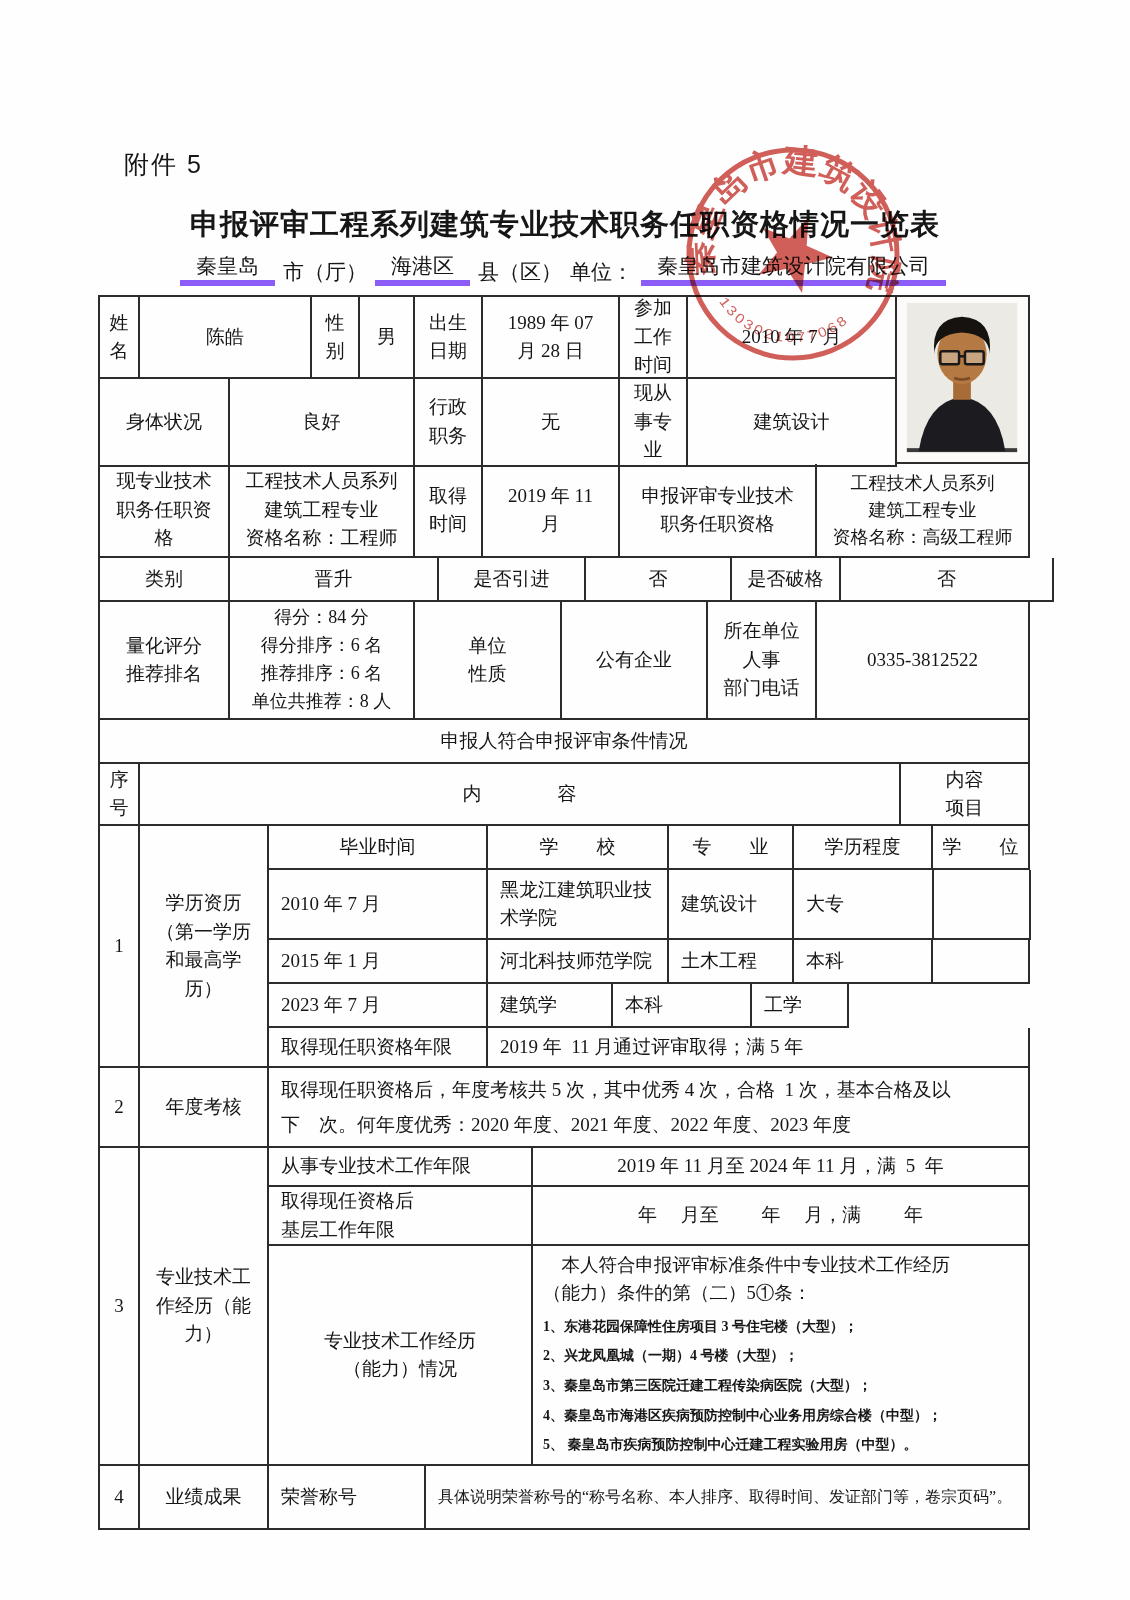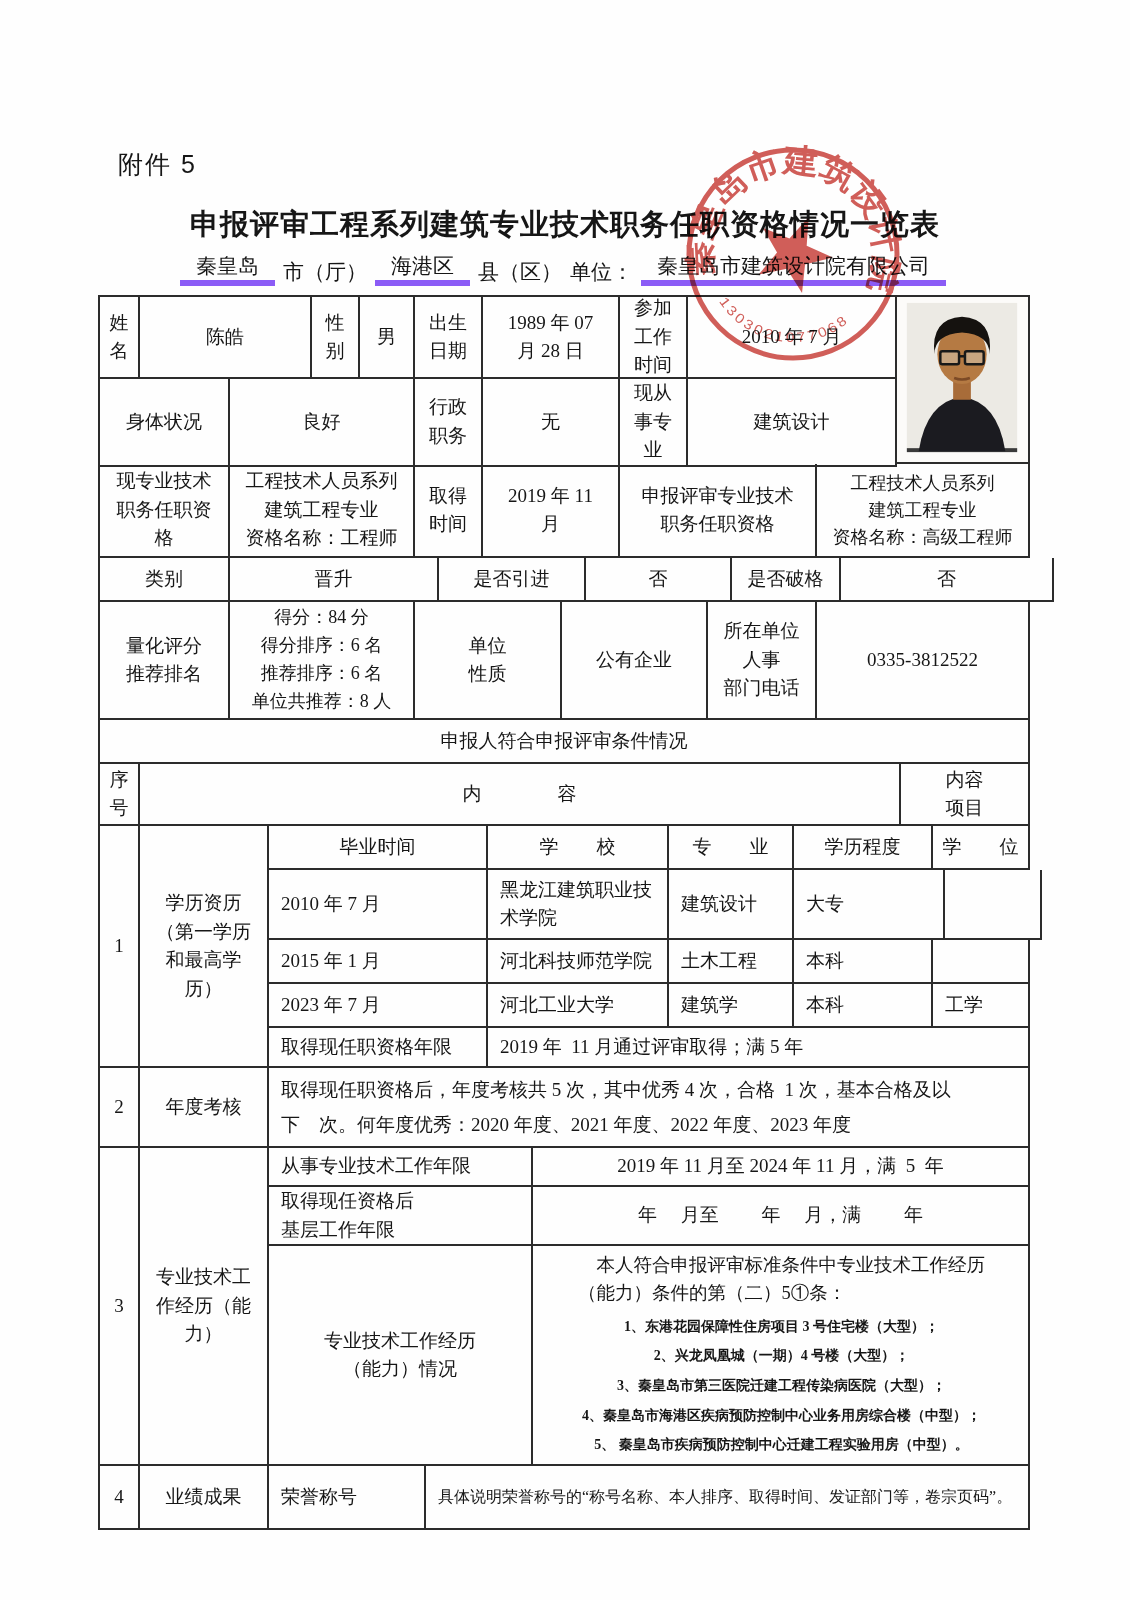--- a/index.html
+++ b/index.html
@@ -3,21 +3,21 @@
 <meta charset="utf-8">
 <style>
   html,body{margin:0;padding:0;}
   body{
     width:1130px;height:1600px;position:relative;background:#ffffff;
     font-family:"Liberation Serif","DejaVu Serif",serif;color:#161616;
     overflow:hidden;
   }
   .sheet{position:absolute;inset:0;background:#fefefe;}
   .attachment{
-    position:absolute;left:118px;top:148px;font-size:25px;
+    position:absolute;left:124px;top:148px;font-size:25px;
     font-family:"Liberation Sans","DejaVu Sans",sans-serif;letter-spacing:2px;
   }
   .title{
     position:absolute;left:0;top:205px;width:100%;text-align:center;
     font-family:"Liberation Sans","DejaVu Sans",sans-serif;font-weight:700;
     font-size:29px;letter-spacing:1px;
   }
   .region-line{
     position:absolute;left:98px;top:252px;width:930px;
     display:flex;justify-content:center;align-items:flex-end;
@@ -38,21 +38,21 @@
     border-right:2px solid #2c2c2c;border-bottom:2px solid #2c2c2c;
     display:flex;align-items:center;justify-content:center;
     text-align:center;white-space:pre-line;line-height:1.5;overflow:hidden;
   }
   .left{justify-content:flex-start;text-align:left;padding-left:12px;padding-right:6px;}
   .pre{white-space:pre-wrap;}
   .photo-cell{padding:0;align-items:stretch;}
   .photo-cell svg{display:block;width:100%;height:100%;}
   .stamp{position:absolute;left:660px;top:122px;width:280px;height:270px;
          z-index:5;pointer-events:none;mix-blend-mode:multiply;opacity:.85;}
-  .exp-cell{flex-direction:column;align-items:center;justify-content:center;
+  .exp-cell{flex-direction:column;align-items:flex-start;justify-content:center;
             text-align:left;padding:4px 8px 4px 10px;}
   .exp-intro{font-size:18.5px;line-height:1.5;white-space:pre-wrap;margin:2px 0 4px 0;}
   .exp-item{font-size:14px;line-height:1.55;margin:4px 0;white-space:pre-wrap;font-weight:bold;}
   .small{font-size:16px;}
   .f18{font-size:18px;}
 </style>
 </head>
 <body>
 
 <div class="sheet">
@@ -206,33 +206,32 @@
           <div class="c" style="width:181px">学　　校</div>
           <div class="c" style="width:125px">专　　业</div>
           <div class="c" style="width:139px">学历程度</div>
           <div class="c" style="width:97px">学　　位</div>
         </div>
         <div class="r" style="height:70px">
           <div class="c left" style="width:219px">2010 年 7 月</div>
           <div class="c left" style="width:181px">黑龙江建筑职业技
 术学院</div>
           <div class="c left" style="width:125px">建筑设计</div>
-          <div class="c left" style="width:151px">大专</div>
+          <div class="c left" style="width:140px">大专</div>
           <div class="c" style="width:97px"></div>
         </div>
         <div class="r" style="height:44px">
           <div class="c left" style="width:219px">2015 年 1 月</div>
           <div class="c left" style="width:181px">河北科技师范学院</div>
           <div class="c left" style="width:125px">土木工程</div>
           <div class="c left" style="width:139px">本科</div>
           <div class="c" style="width:97px"></div>
         </div>
         <div class="r" style="height:44px">
           <div class="c left" style="width:219px">2023 年 7 月</div>
-          <div class="c left" style="width:181px">河北工业大学</div>
           <div class="c left" style="width:125px">建筑学</div>
           <div class="c left" style="width:139px">本科</div>
           <div class="c left" style="width:97px">工学</div>
         </div>
         <div class="r" style="flex:1">
           <div class="c left" style="width:219px">取得现任职资格年限</div>
           <div class="c left pre" style="width:542px">2019 年  11 月通过评审取得；满 5 年</div>
         </div>
       </div>
     </div>

